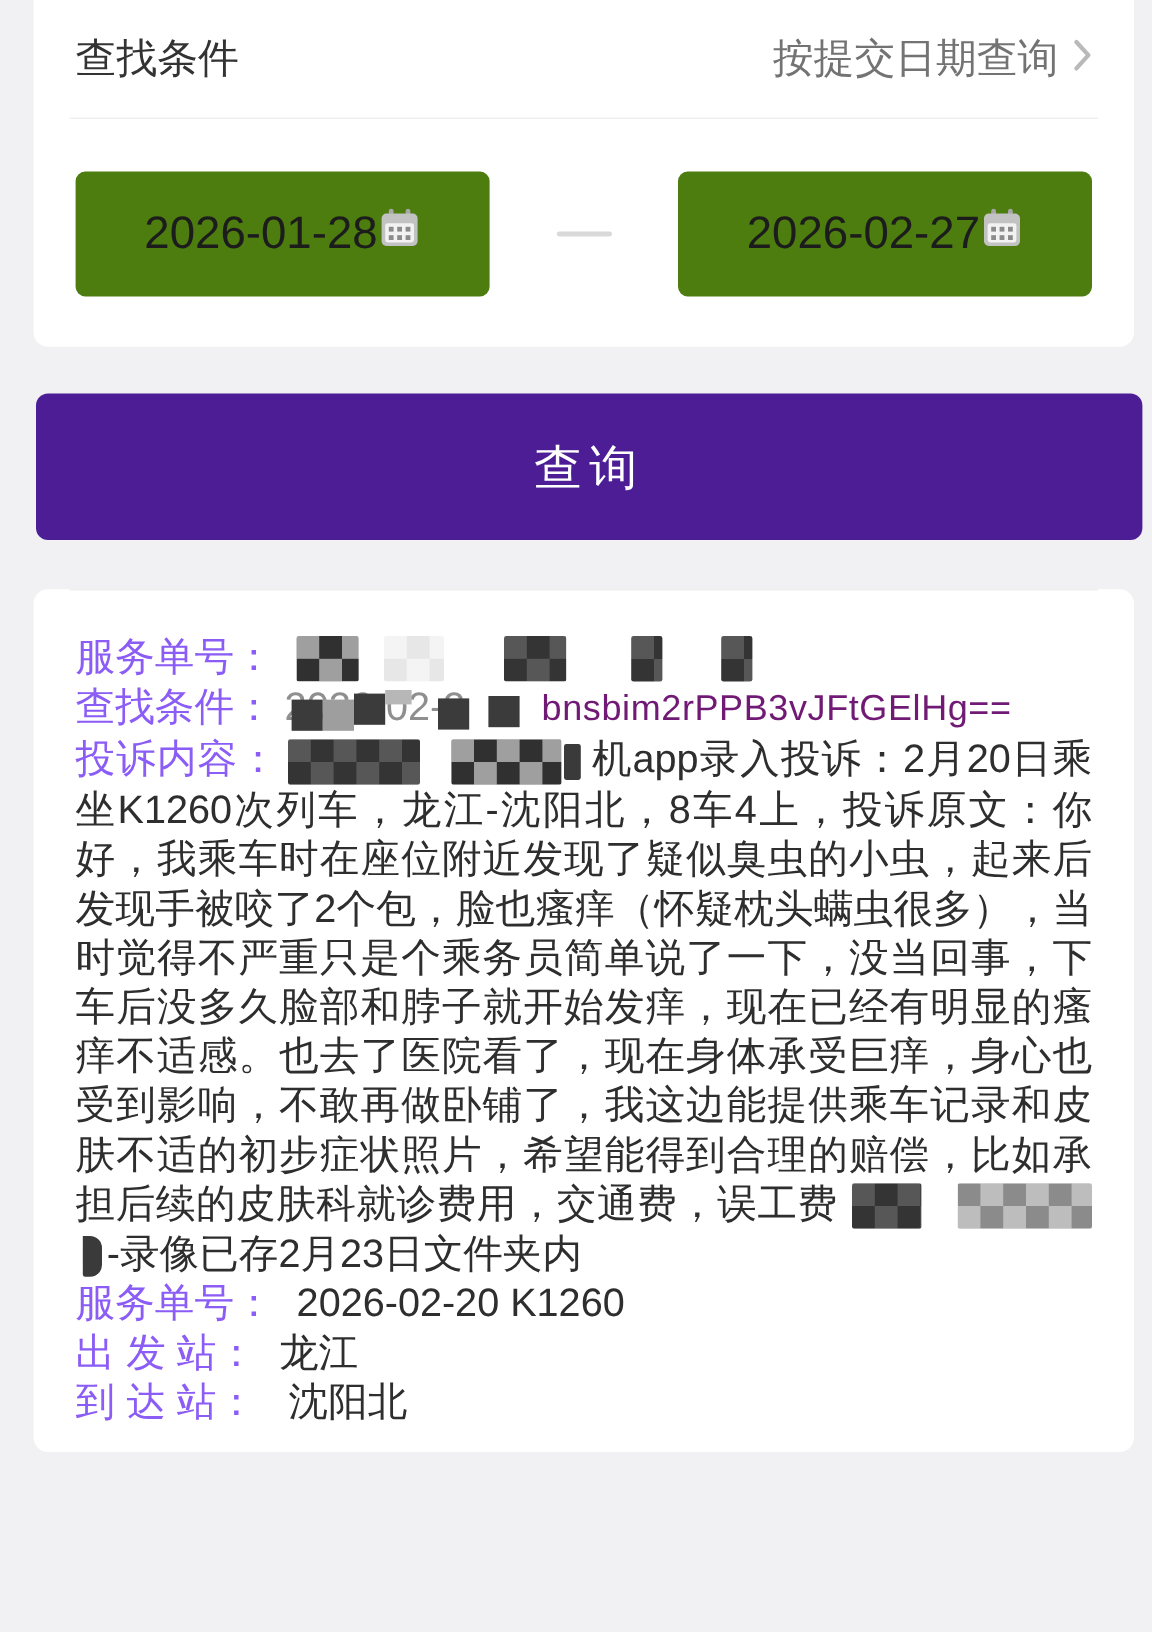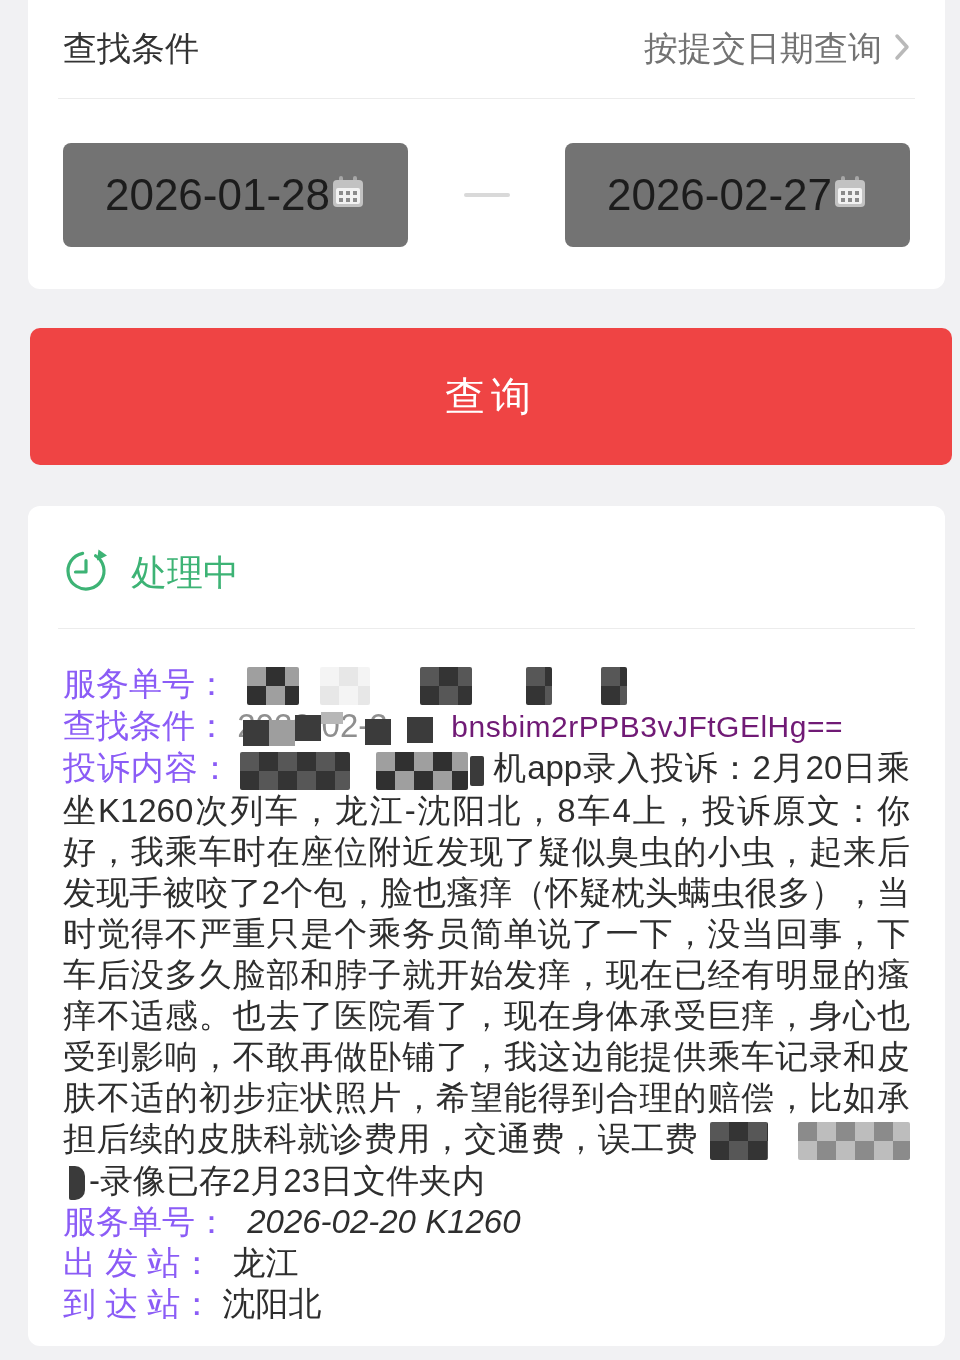--- a/index.html
+++ b/index.html
@@ -13,28 +13,28 @@
   .card{background:#ffffff;margin:0 15px 0 28px;border-radius:0 0 12px 12px;}
   .card.result{border-radius:12px;}
   .divider{height:1px;background:#ececec;margin:0 30px;}
 
   
   .filter-header{display:flex;justify-content:space-between;align-items:center;padding:26px 35px 26px;}
   .filter-title{font-size:34px;font-weight:500;color:#333;}
   .mode-link{display:flex;align-items:center;gap:12px;font-size:34px;color:#737373;cursor:pointer;}
   .chev{flex:0 0 auto;}
   .date-row{display:flex;align-items:center;justify-content:space-between;padding:44px 35px 42px;}
-  .date-box{width:345px;height:104px;background:#737373;border-radius:8px;
+  .date-box{width:345px;height:104px;background:#4d7c0f;border-radius:8px;
     display:flex;align-items:center;justify-content:center;gap:0;
-    font-size:44px;color:#1c1c1c;cursor:pointer;}
+    font-size:38px;color:#1c1c1c;cursor:pointer;}
   .range-sep{width:46px;height:4px;background:#d9d9d9;border-radius:2px;}
 
   
   .btn-wrap{padding:39px 8px 41px 30px;}
-  .query-btn{display:block;width:100%;height:137px;background:#ef4444;color:#fff;
+  .query-btn{display:block;width:100%;height:122px;background:#4c1d95;color:#fff;
     font-size:40px;font-weight:500;letter-spacing:6px;border:none;border-radius:10px;
     font-family:inherit;cursor:pointer;}
 
   
   .status-row{display:flex;align-items:center;gap:22px;padding:42px 35px 30px;}
   .status-label{font-size:36px;color:#3DB375;font-weight:500;}
   .details{padding:34px 35px 22px;font-size:33px;line-height:41px;color:#2e2e2e;}
   .frow{white-space:nowrap;}
   .lbl{color:#8b5cf6;}
   .para{text-align:justify;}
@@ -115,30 +115,20 @@
       </span>
     </div>
   </div>
 </div>
 
 <div class="btn-wrap">
   <button class="query-btn">查询</button>
 </div>
 
 <div class="card result">
-  <div class="status-row">
-    <span>
-      <svg width="46" height="46" viewBox="0 0 46 46">
-        <circle cx="23" cy="23" r="18" fill="none" stroke="#3DB375" stroke-width="3.2" stroke-dasharray="99 14" stroke-linecap="round" transform="rotate(-58 23 23)"></circle>
-        <polygon points="35.5,1.5 44,7.5 34,12.5" fill="#3DB375"></polygon>
-        <path d="M23 12.5 L23 24 L12.5 24" fill="none" stroke="#3DB375" stroke-width="3.2" stroke-linecap="round" stroke-linejoin="round"></path>
-      </svg>
-    </span>
-    <span class="status-label">处理中</span>
-  </div>
   <div class="divider"></div>
 
   <div class="details">
 
     <div class="frow">
       <span class="lbl">服务单号：</span>
       <span class="mz mz-mix" style="width:52px;margin-left:10px;"></span>
       <span class="mz mz-light" style="width:50px;margin-left:12px;"></span>
       <span class="mz mz-dark" style="width:52px;margin-left:40px;"></span>
       <span class="mz mz-dark" style="width:26px;margin-left:45px;"></span>
@@ -158,27 +148,27 @@
       </span>
       <span class="token">bnsbim2rPPB3vJFtGElHg==</span>
     </div>
 
     <div class="para">
       <span class="lbl">投诉内容：</span><span class="mz mz-dark" style="width:110px;margin-left:8px;"></span><span class="mz mz-mix" style="width:92px;margin-left:26px;"></span><span class="pg"></span><span>机app录入投诉：2月20日乘坐K1260次列车，龙江-沈阳北，8车4上，投诉原文：你好，我乘车时在座位附近发现了疑似臭虫的小虫，起来后发现手被咬了2个包，脸也瘙痒（怀疑枕头螨虫很多），当时觉得不严重只是个乘务员简单说了一下，没当回事，下车后没多久脸部和脖子就开始发痒，现在已经有明显的瘙痒不适感。也去了医院看了，现在身体承受巨痒，身心也受到影响，不敢再做卧铺了，我这边能提供乘车记录和皮肤不适的初步症状照片，希望能得到合理的赔偿，比如承担后续的皮肤科就诊费用，交通费，误工费</span><span class="mz mz-dark" style="width:58px;margin-left:12px;"></span><span class="mz mz-midlight" style="width:112px;margin-left:30px;"></span><span class="pg2"></span><span>-录像已存2月23日文件夹内</span>
     </div>
 
     <div class="frow">
       <span class="lbl">服务单号：</span>
-      <span style="margin-left:10px;font-style:italic;">2026-02-20 K1260</span>
+      <span style="margin-left:10px;">2026-02-20 K1260</span>
     </div>
 
     <div class="frow">
       <span class="lbl">出 发 站：</span>
       <span style="margin-left:10px;">龙江</span>
     </div>
 
     <div class="frow">
       <span class="lbl">到 达 站：</span>
-      <span style="margin-left:0;">沈阳北</span>
+      <span style="margin-left:18px;">沈阳北</span>
     </div>
 
   </div>
 </div>
 
 </body></html>

